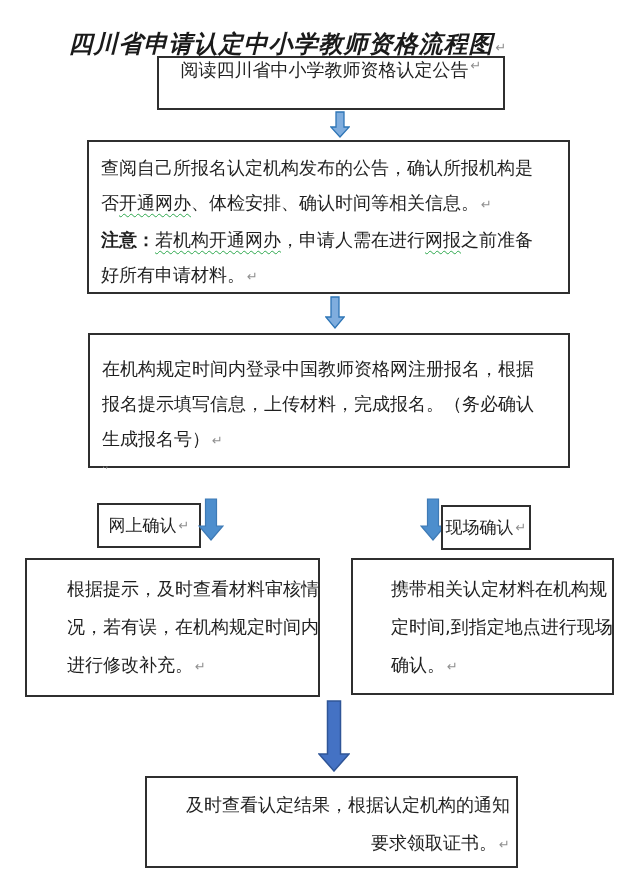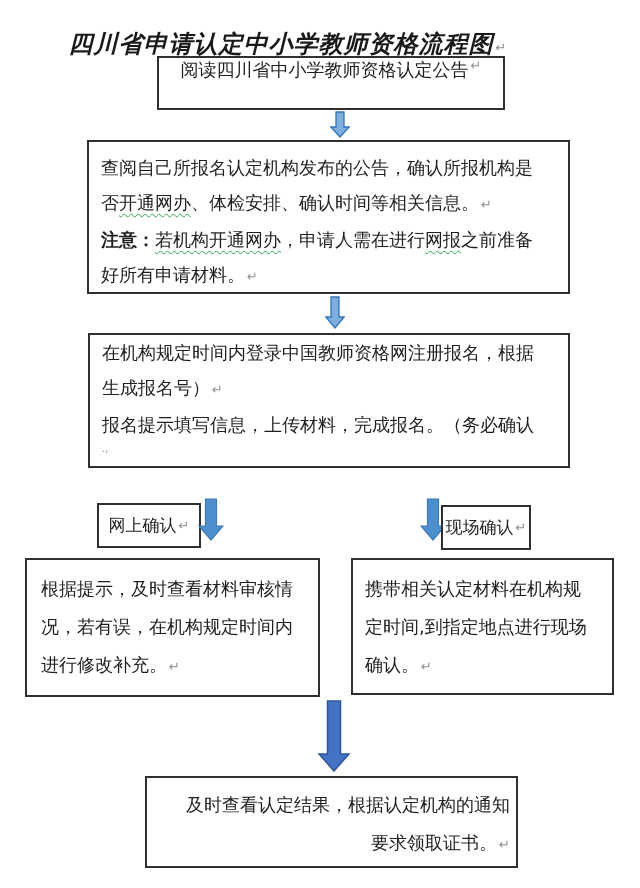--- a/index.html
+++ b/index.html
@@ -23,21 +23,21 @@
     font-style: italic;
   }
   .fbox {
     border: 2px solid #2f2f2f;
     background: #ffffff;
     color: #1f1f1f;
     font-size: 18px;
   }
   .center-text { display: flex; align-items: flex-start; justify-content: center; }
   .line { line-height: 35px; white-space: nowrap; }
-  .line-wide { line-height: 38px; white-space: nowrap; }
+  .line-wide { line-height: 38px; white-space: nowrap; margin-left: 26px; }
   .bold { font-weight: bold; }
   .wavy {
     text-decoration: underline;
     text-decoration-style: wavy;
     text-decoration-color: #2EA84E;
     text-decoration-thickness: 1px;
     text-underline-offset: 4px;
   }
   .ret {
     color: #8F8F8F;
@@ -93,29 +93,29 @@
     </div>
     <div class="line">
       <span>好所有申请材料。</span><span class="ret">↵</span>
     </div>
   </div>
 
   <svg class="abs arrow-small" style="left:325px; top:296px;" width="20" height="33" viewBox="0 0 20 33">
     <path d="M6 1 H14 V21 H19.2 L10 32 L0.8 21 H6 Z"></path>
   </svg>
 
-  <div class="abs fbox" style="left:88px; top:333px; width:482px; height:135px; padding:0 12px;">
+  <div class="abs fbox" style="left:88px; top:333px; width:482px; height:135px; padding:16px 12px;">
     <div class="line">
       <span>在机构规定时间内登录中国教师资格网注册报名，根据</span>
     </div>
     <div class="line">
-      <span>生成报名号）</span><span class="ret">↵</span>
+      <span>报名提示填写信息，上传材料，完成报名。（务必确认</span>
     </div>
     <div class="line">
-      <span>报名提示填写信息，上传材料，完成报名。（务必确认</span>
+      <span>生成报名号）</span><span class="ret">↵</span>
     </div>
     <div class="artifact">.,</div>
   </div>
 
   <div class="abs label-box" style="left:97px; top:503px; width:104px; height:45px;">
     <span>网上确认</span>
       <span class="ret">↵</span>
   </div>
 
   <svg class="abs arrow-branch" style="left:198px; top:498px;" width="26" height="43" viewBox="0 0 26 43">

